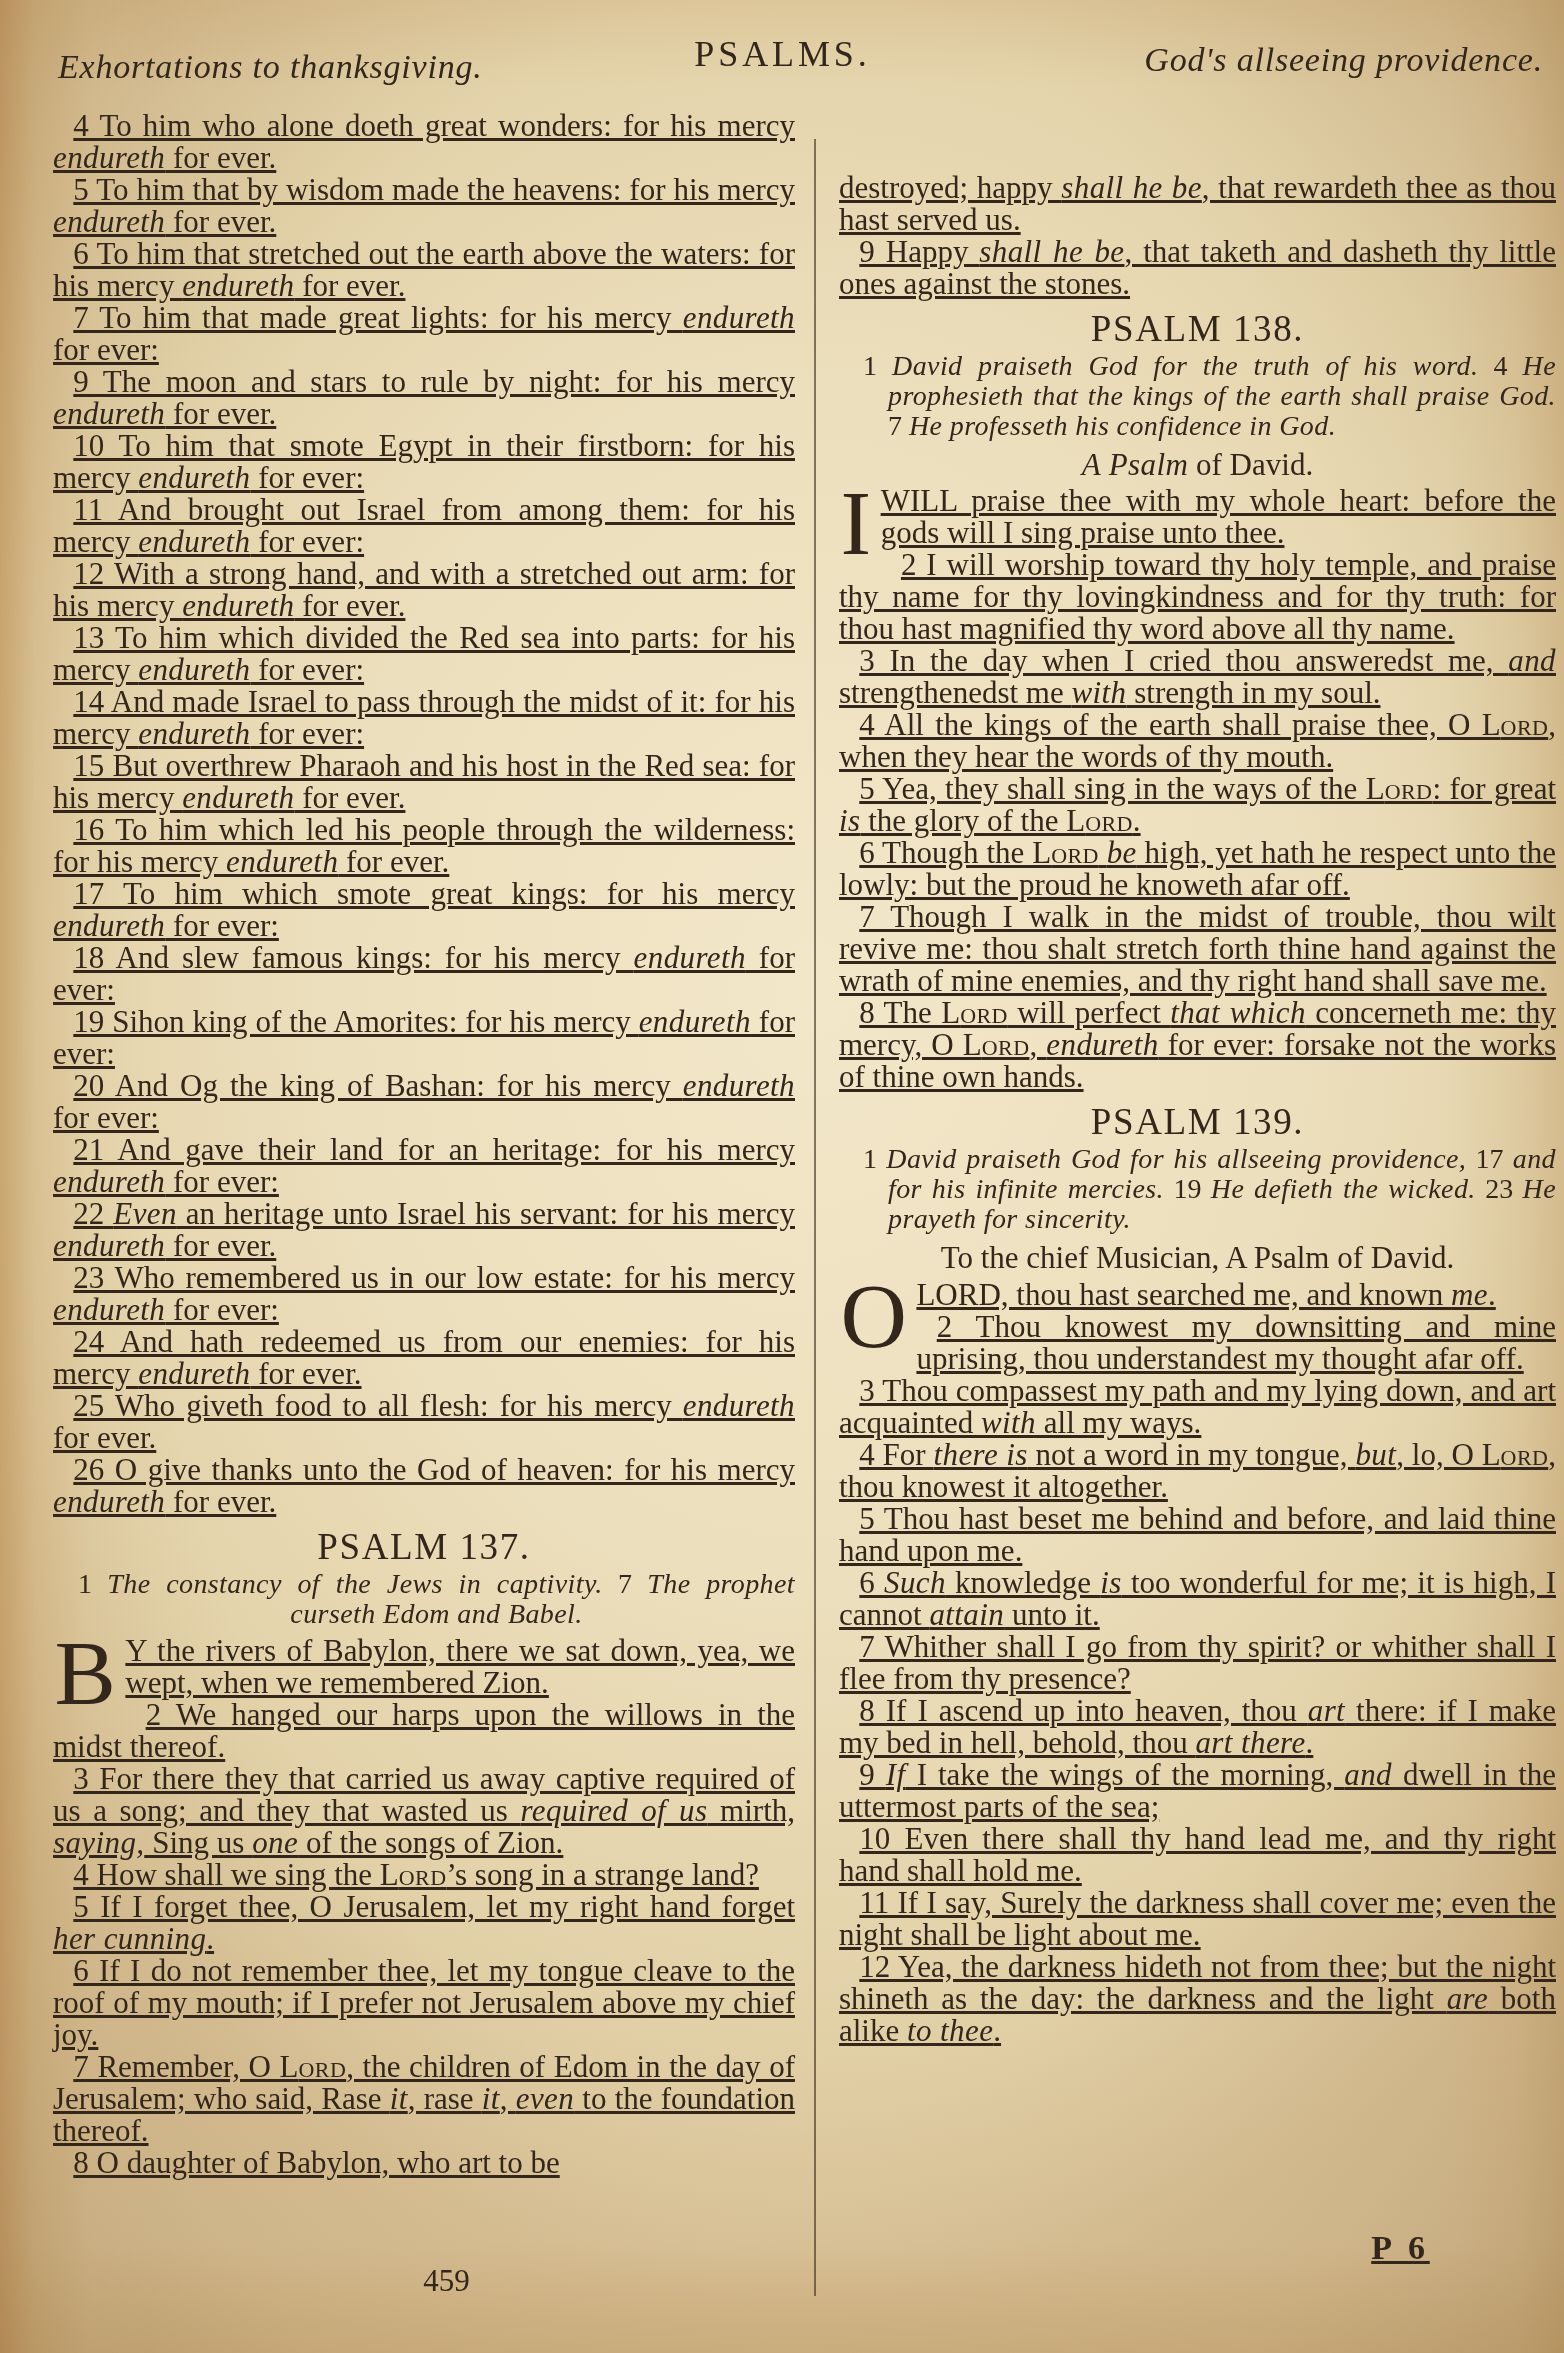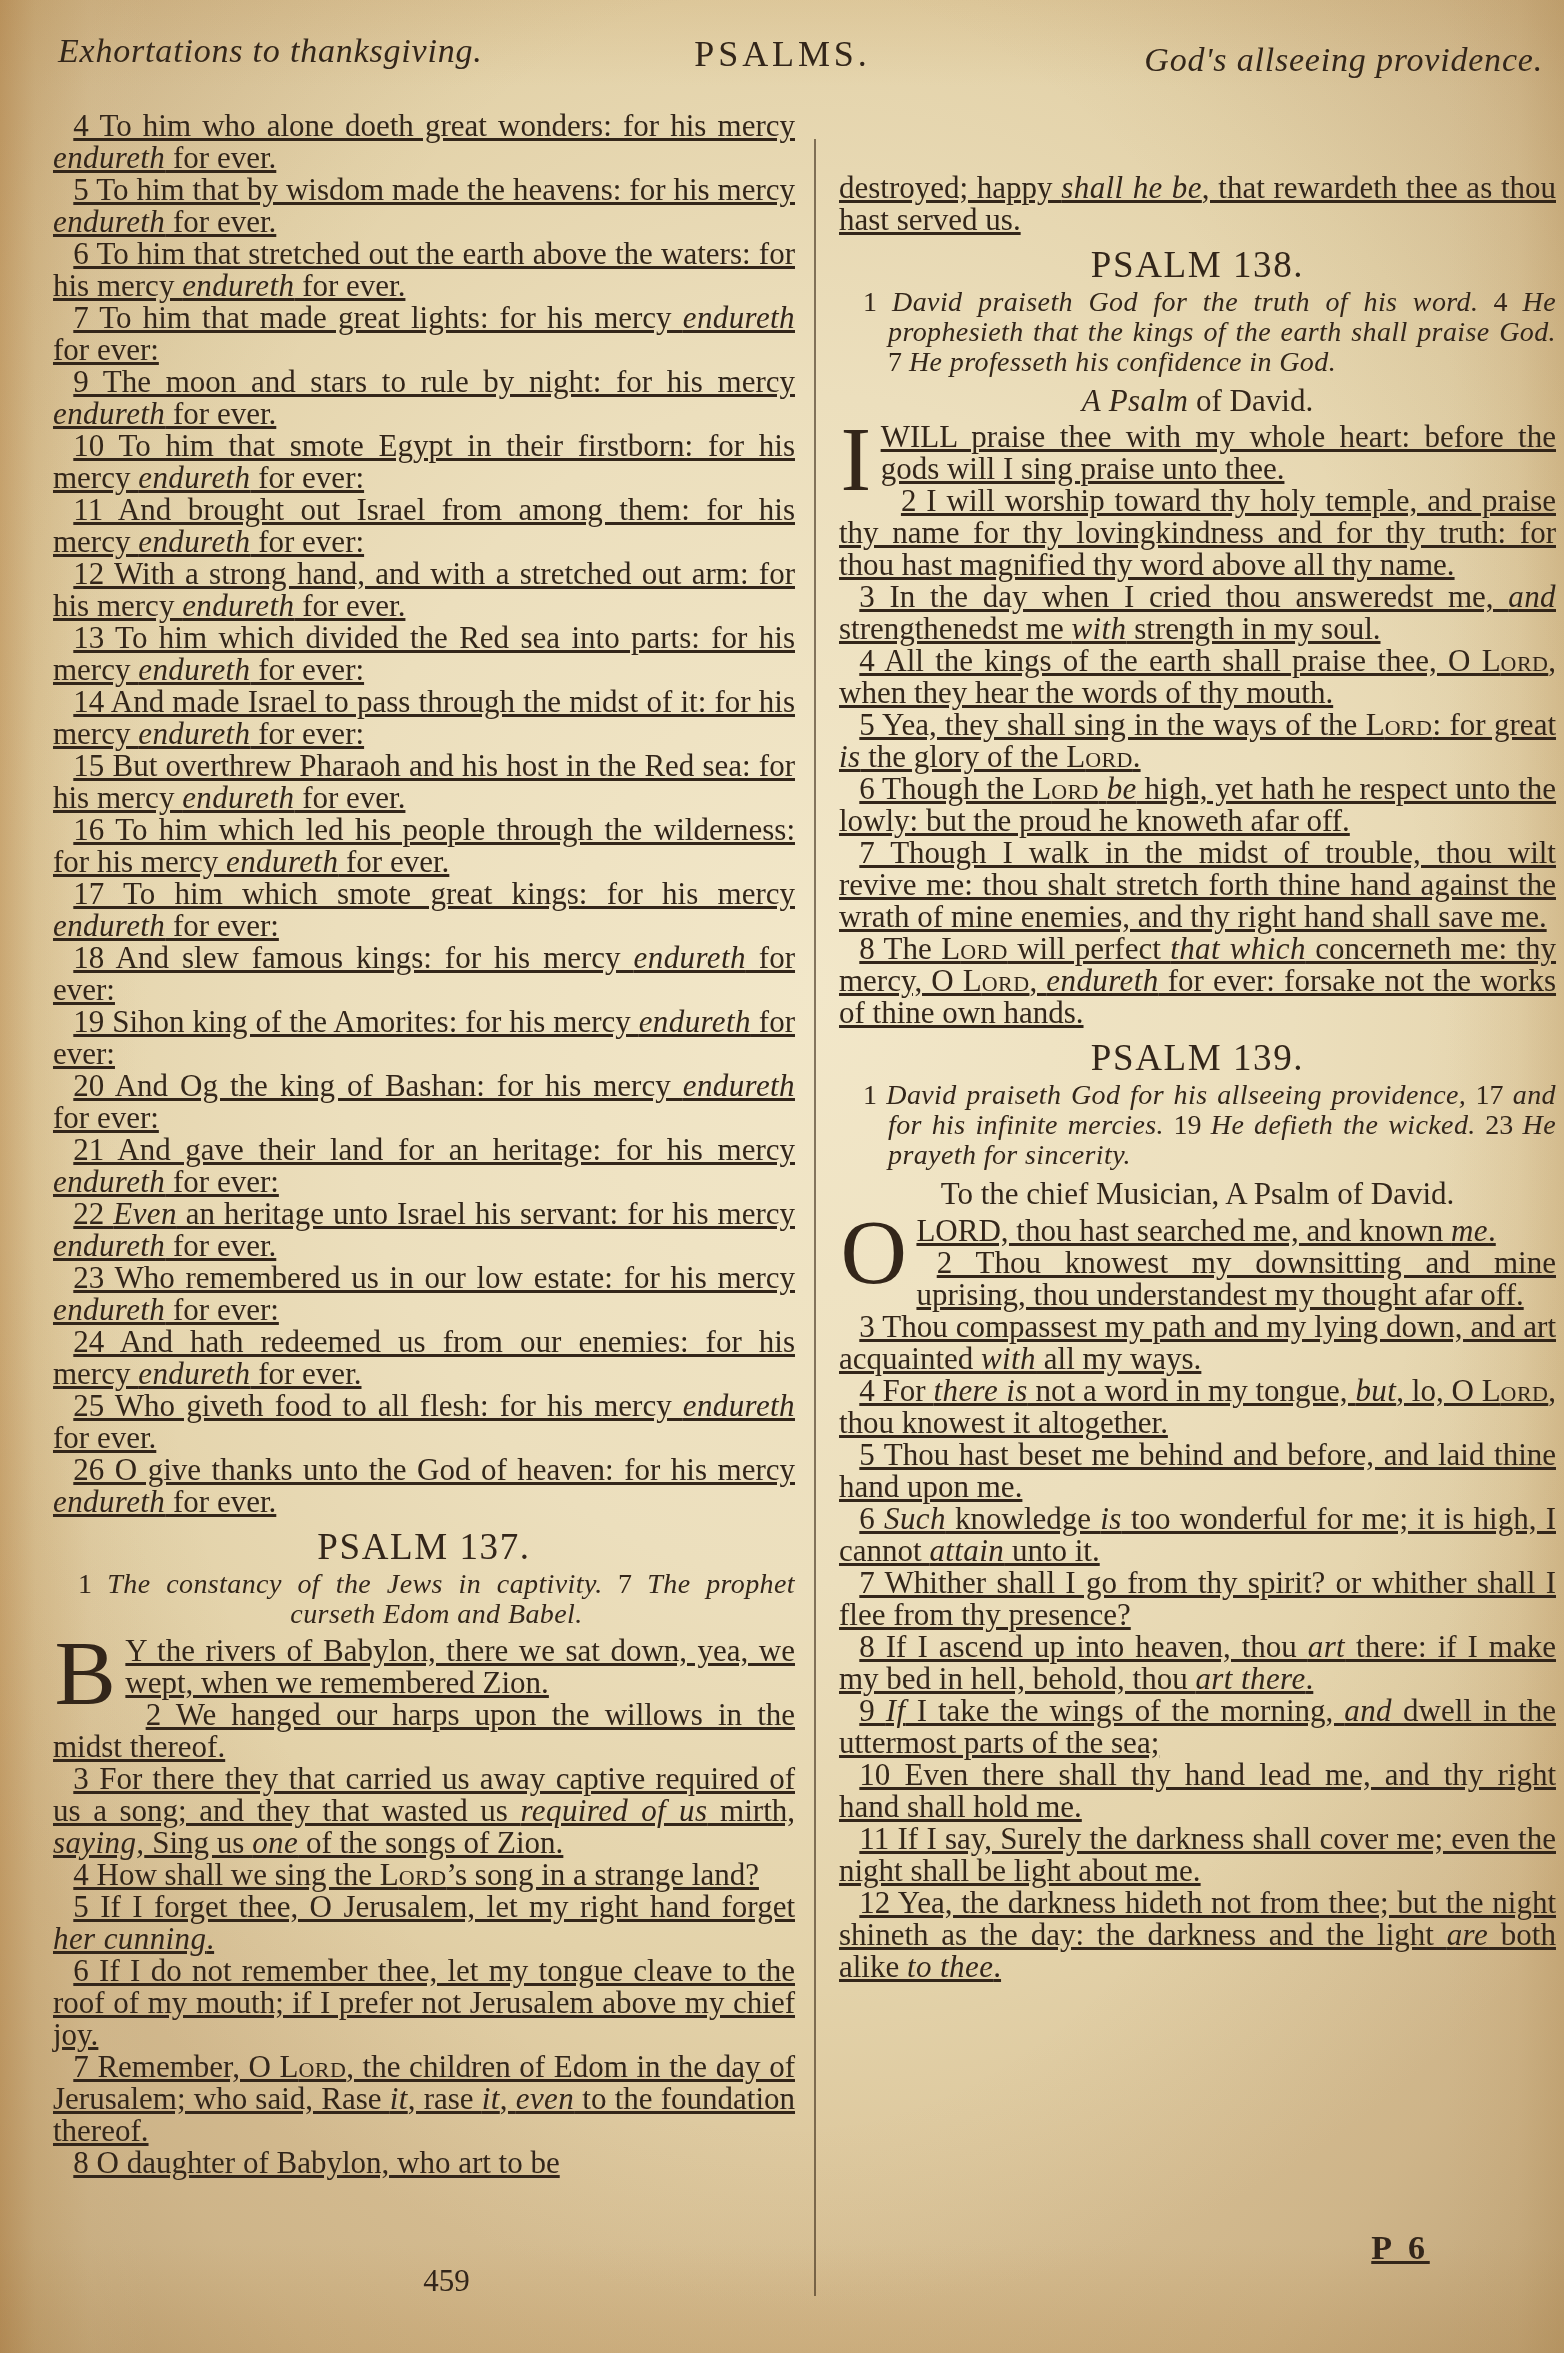--- a/index.html
+++ b/index.html
@@ -17,21 +17,21 @@
       linear-gradient(270deg, rgba(188,148,88,0.30) 0px, rgba(208,172,116,0.16) 47px, rgba(0,0,0,0) 117px),
       linear-gradient(0deg, rgba(184,140,78,0.28) 0px, rgba(0,0,0,0) 110px),
       linear-gradient(180deg, rgba(198,158,98,0.22) 0px, rgba(0,0,0,0) 86px),
       radial-gradient(ellipse 68% 56% at 52% 42%, #f2e7c9 0%, #ecdfbd 45%, #e3d2a9 76%, #d8c095 100%);
   }
   .vignette{
     position:absolute;inset:0;pointer-events:none;
     background:radial-gradient(ellipse at 50% 45%, rgba(0,0,0,0) 58%, rgba(120,82,34,0.10) 82%, rgba(104,66,22,0.22) 100%);
   }
   .running-head{position:absolute;top:27px;left:0;right:0;height:63px;}
-  .rh-left{position:absolute;left:58px;top:5px;font-style:italic;font-size:34px;letter-spacing:0.8px;}
+  .rh-left{position:absolute;left:58px;top:21px;font-style:italic;font-size:34px;letter-spacing:0.8px;}
   .rh-center{position:absolute;left:0;right:0;top:6.3px;text-align:center;font-size:36px;letter-spacing:3.9px;}
   .rh-right{position:absolute;right:22px;top:14px;font-style:italic;font-size:34px;letter-spacing:0.8px;}
   .col-rule{position:absolute;left:814px;top:139px;width:2.3px;height:2157px;background:rgba(58,42,24,0.60);}
   .column{position:absolute;font-size:31px;line-height:32px;text-align:justify;}
   .col-left{left:53px;top:110px;width:742px;}
   .col-right{left:839px;top:163px;width:717px;}
   .verse{margin:0;text-indent:20.3px;text-decoration:underline;}
   .dropcap-verse{text-indent:0;}
   .dropcap{
     float:left;font-size:92px;line-height:66px;
@@ -95,20 +95,21 @@
       <p class="verse">2 We hanged our harps upon the willows in the midst thereof.</p>
       <p class="verse">3 For there they that carried us away captive required of us a song; and they that wasted us <i>required of us</i> mirth, <i>saying,</i> Sing us <i>one</i> of the songs of Zion.</p>
       <p class="verse">4 How shall we sing the L<span class="sc">ord</span>’s song in a strange land?</p>
       <p class="verse">5 If I forget thee, O Jerusalem, let my right hand forget <i>her cunning</i>.</p>
       <p class="verse">6 If I do not remember thee, let my tongue cleave to the roof of my mouth; if I prefer not Jerusalem above my chief joy.</p>
       <p class="verse">7 Remember, O L<span class="sc">ord</span>, the children of Edom in the day of Jerusalem; who said, Rase <i>it</i>, rase <i>it</i>, <i>even</i> to the foundation thereof.</p>
       <p class="verse">8 O daughter of Babylon, who art to be</p>
     </div>
   <div class="column col-right">
       <p class="verse" style="text-indent: 0px; margin-top: 9px;">destroyed; happy <i>shall he be</i>, that rewardeth thee as thou hast served us.</p>
+      <p class="verse">9 Happy <i>shall he be</i>, that taketh and dasheth thy little ones against the stones.</p>
       <div class="psalm-heading">PSALM 138.</div>
       <p class="argument">1 <i>David praiseth God for the truth of his word.</i> 4 <i>He prophesieth that the kings of the earth shall praise God.</i> 7 <i>He professeth his confidence in God.</i></p>
       <p class="subtitle"><i>A Psalm</i> of David.</p>
       <p class="verse dropcap-verse"><span class="dropcap">I</span>WILL praise thee with my whole heart: before the gods will I sing praise unto thee.</p>
       <p class="verse">2 I will worship toward thy holy temple, and praise thy name for thy lovingkindness and for thy truth: for thou hast magnified thy word above all thy name.</p>
       <p class="verse">3 In the day when I cried thou answeredst me, <i>and</i> strengthenedst me <i>with</i> strength in my soul.</p>
       <p class="verse">4 All the kings of the earth shall praise thee, O L<span class="sc">ord</span>, when they hear the words of thy mouth.</p>
       <p class="verse">5 Yea, they shall sing in the ways of the L<span class="sc">ord</span>: for great <i>is</i> the glory of the L<span class="sc">ord</span>.</p>
       <p class="verse">6 Though the L<span class="sc">ord</span> <i>be</i> high, yet hath he respect unto the lowly: but the proud he knoweth afar off.</p>
       <p class="verse">7 Though I walk in the midst of trouble, thou wilt revive me: thou shalt stretch forth thine hand against the wrath of mine enemies, and thy right hand shall save me.</p>

